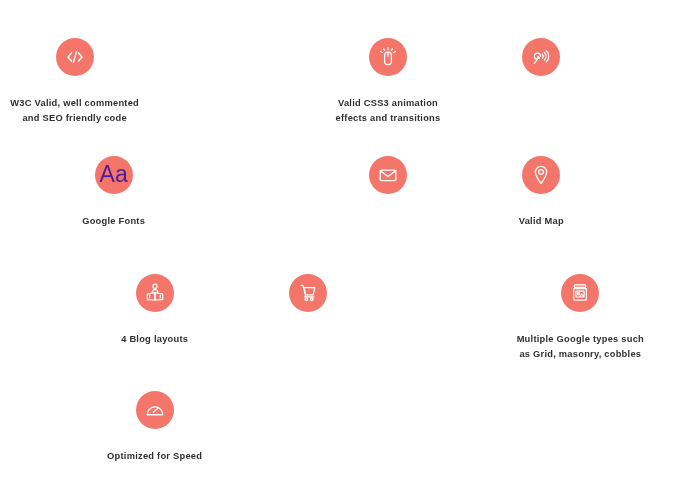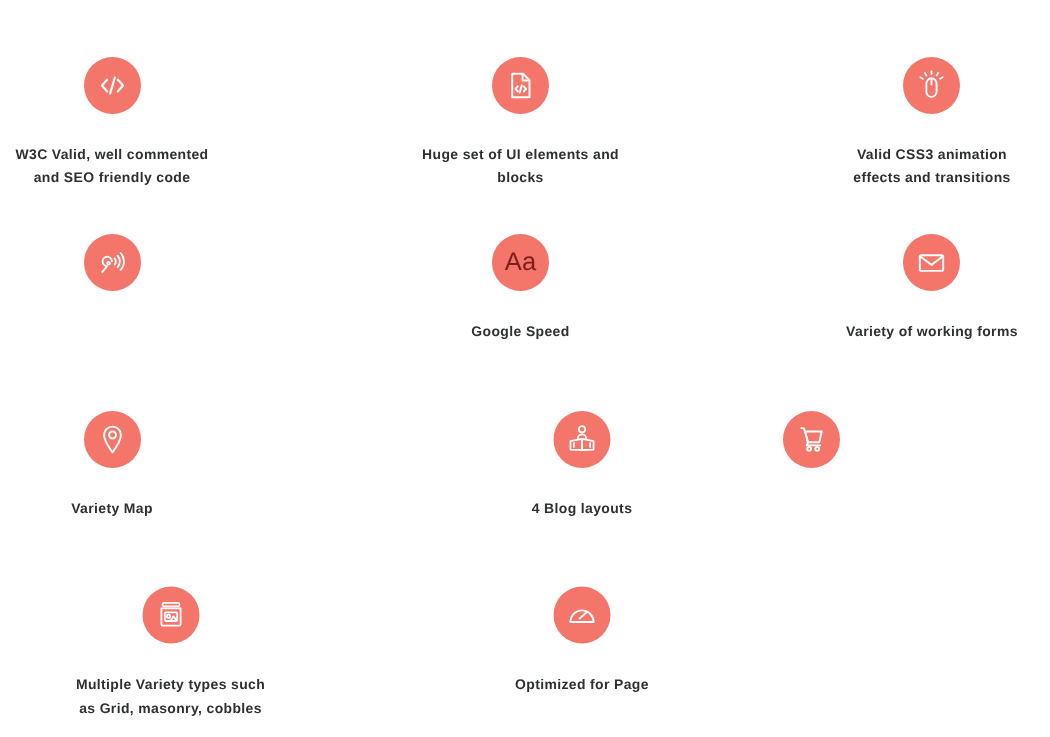--- a/index.html
+++ b/index.html
@@ -45,23 +45,23 @@
     background: #F4766B;
     display: flex;
     align-items: center;
     justify-content: center;
     flex: 0 0 auto;
   }
   .icon-circle svg {
     display: block;
   }
   .icon-circle .aa-text {
-    color: #7f1d1d;
+    color: #4c1d95;
     font-family: "Liberation Sans", sans-serif;
-    font-size: 17px;
+    font-size: 23px;
     line-height: 1;
     font-weight: 400;
     letter-spacing: 0px;
     user-select: none;
   }
   .feature-label {
     margin-top: 20px;
     text-align: center;
     color: #2f3033;
     font-size: 9.3px;
@@ -84,33 +84,20 @@
       <svg width="24" height="24" viewBox="0 0 24 24" fill="none" stroke="#ffffff" stroke-width="1.4" stroke-linecap="round" stroke-linejoin="round">
         <polyline points="8.5,8 5,12 8.5,16"></polyline>
         <line x1="13.6" y1="6.6" x2="10.4" y2="17.4"></line>
         <polyline points="15.5,8 19,12 15.5,16"></polyline>
       </svg>
     </div>
     <div class="feature-label">W3C  Valid, well commented
 and SEO friendly code</div>
   </div>
 
-  <div class="feature-cell col-1">
-    <div class="icon-circle">
-      <svg width="24" height="24" viewBox="0 0 24 24" fill="none" stroke="#ffffff" stroke-width="1.3" stroke-linecap="round" stroke-linejoin="round">
-        <path d="M6.5 4.2h7.2L18 8.5v11.3H6.5z"></path>
-        <polyline points="13.4,4.3 13.4,8.7 17.9,8.7"></polyline>
-        <polyline points="10.2,12.6 8.7,14.3 10.2,16"></polyline>
-        <line x1="12.9" y1="11.9" x2="11.5" y2="16.7"></line>
-        <polyline points="14.2,12.6 15.7,14.3 14.2,16"></polyline>
-      </svg>
-    </div>
-    <div class="feature-label">Huge set of UI elements and
-blocks</div>
-  </div>
 
   <div class="feature-cell col-2">
     <div class="icon-circle">
       <svg width="24" height="24" viewBox="0 0 24 24" fill="none" stroke="#ffffff" stroke-width="1.25" stroke-linecap="round" stroke-linejoin="round">
         <rect x="8.6" y="7.2" width="6.8" height="12.4" rx="3.4"></rect>
         <line x1="12" y1="7.4" x2="12" y2="11.3"></line>
         <line x1="12" y1="2.6" x2="12" y2="4.4"></line>
         <line x1="7.6" y1="3.7" x2="8.6" y2="5.3"></line>
         <line x1="16.4" y1="3.7" x2="15.4" y2="5.3"></line>
         <line x1="4.6" y1="6.5" x2="6.2" y2="7.5"></line>
@@ -130,41 +117,40 @@
         <path d="M15.4 15.1c2-2 2-5.6 0-7.6"></path>
         <path d="M17.4 16.9c3-3 3-8.2 0-11.2"></path>
       </svg>
     </div>
   </div>
 
   <div class="feature-cell col-1">
     <div class="icon-circle">
       <span class="aa-text">Aa</span>
     </div>
-    <div class="feature-label">Google Speed</div>
+    <div class="feature-label">Google Fonts</div>
   </div>
 
   <div class="feature-cell col-2">
     <div class="icon-circle">
       <svg width="24" height="24" viewBox="0 0 24 24" fill="none" stroke="#ffffff" stroke-width="1.3" stroke-linecap="round" stroke-linejoin="round">
         <rect x="4.2" y="7.2" width="15.6" height="10.4" rx="1.1"></rect>
         <polyline points="4.6,8 12,13.6 19.4,8"></polyline>
       </svg>
     </div>
-    <div class="feature-label">Variety of working forms</div>
   </div>
 
   <div class="feature-cell col-0">
     <div class="icon-circle">
       <svg width="24" height="24" viewBox="0 0 24 24" fill="none" stroke="#ffffff" stroke-width="1.3" stroke-linecap="round" stroke-linejoin="round">
         <path d="M12 3.4c-3.1 0-5.6 2.5-5.6 5.6 0 4 5.6 11.6 5.6 11.6s5.6-7.6 5.6-11.6c0-3.1-2.5-5.6-5.6-5.6z"></path>
         <circle cx="12" cy="9" r="2.3"></circle>
       </svg>
     </div>
-    <div class="feature-label">Variety Map</div>
+    <div class="feature-label">Valid Map</div>
   </div>
 
 
   <div class="feature-cell col-2">
     <div class="icon-circle">
       <svg width="24" height="24" viewBox="0 0 24 24" fill="none" stroke="#ffffff" stroke-width="1.2" stroke-linecap="round" stroke-linejoin="round">
         <circle cx="12" cy="5.2" r="2.1"></circle>
         <path d="M9.2 11.4c0-1.6 1.3-2.8 2.8-2.8s2.8 1.2 2.8 2.8"></path>
         <path d="M12 11.6v7.4"></path>
         <path d="M12 11.6 4.3 13.1v5.6L12 19z"></path>
@@ -191,28 +177,28 @@
   <div class="feature-cell col-1">
     <div class="icon-circle">
       <svg width="24" height="24" viewBox="0 0 24 24" fill="none" stroke="#ffffff" stroke-width="1.2" stroke-linecap="round" stroke-linejoin="round">
         <rect x="6.4" y="3.9" width="11.2" height="2.4" rx="0.9"></rect>
         <path d="M5.6 7.6h12.8v10.5a1 1 0 0 1-1 1H6.6a1 1 0 0 1-1-1z"></path>
         <rect x="7.9" y="10.2" width="8.2" height="5.8" rx="0.7"></rect>
         <circle cx="10.4" cy="12.8" r="1.1"></circle>
         <polyline points="12.1,15.4 13.7,12.9 15.6,15.4"></polyline>
       </svg>
     </div>
-    <div class="feature-label">Multiple Variety types such
+    <div class="feature-label">Multiple Google types such
 as Grid, masonry, cobbles</div>
   </div>
 
   <div class="feature-cell col-2">
     <div class="icon-circle">
       <svg width="24" height="24" viewBox="0 0 24 24" fill="none" stroke="#ffffff" stroke-width="1.3" stroke-linecap="round" stroke-linejoin="round">
         <path d="M4.3 16.6a7.7 7.7 0 1 1 15.4 0z"></path>
         <line x1="4.3" y1="16.7" x2="19.7" y2="16.7"></line>
         <line x1="10.4" y1="14.3" x2="14.9" y2="10.3"></line>
       </svg>
     </div>
-    <div class="feature-label">Optimized for Page</div>
+    <div class="feature-label">Optimized for Speed</div>
   </div>
 
 </div>
 
 </body></html>

